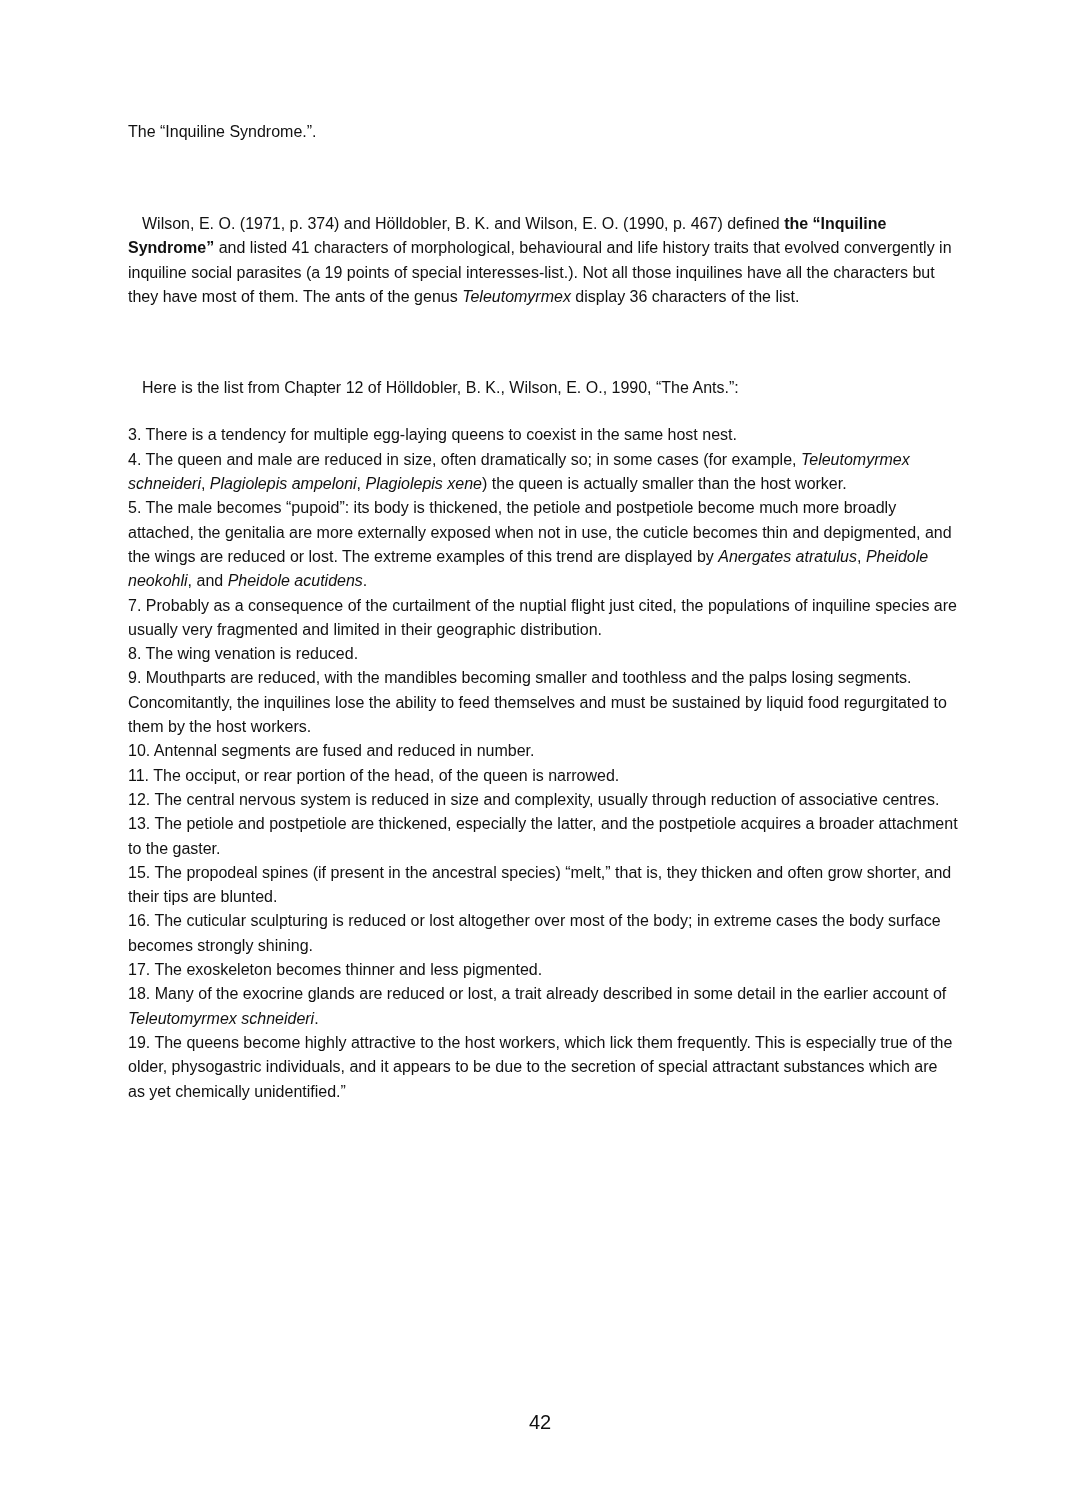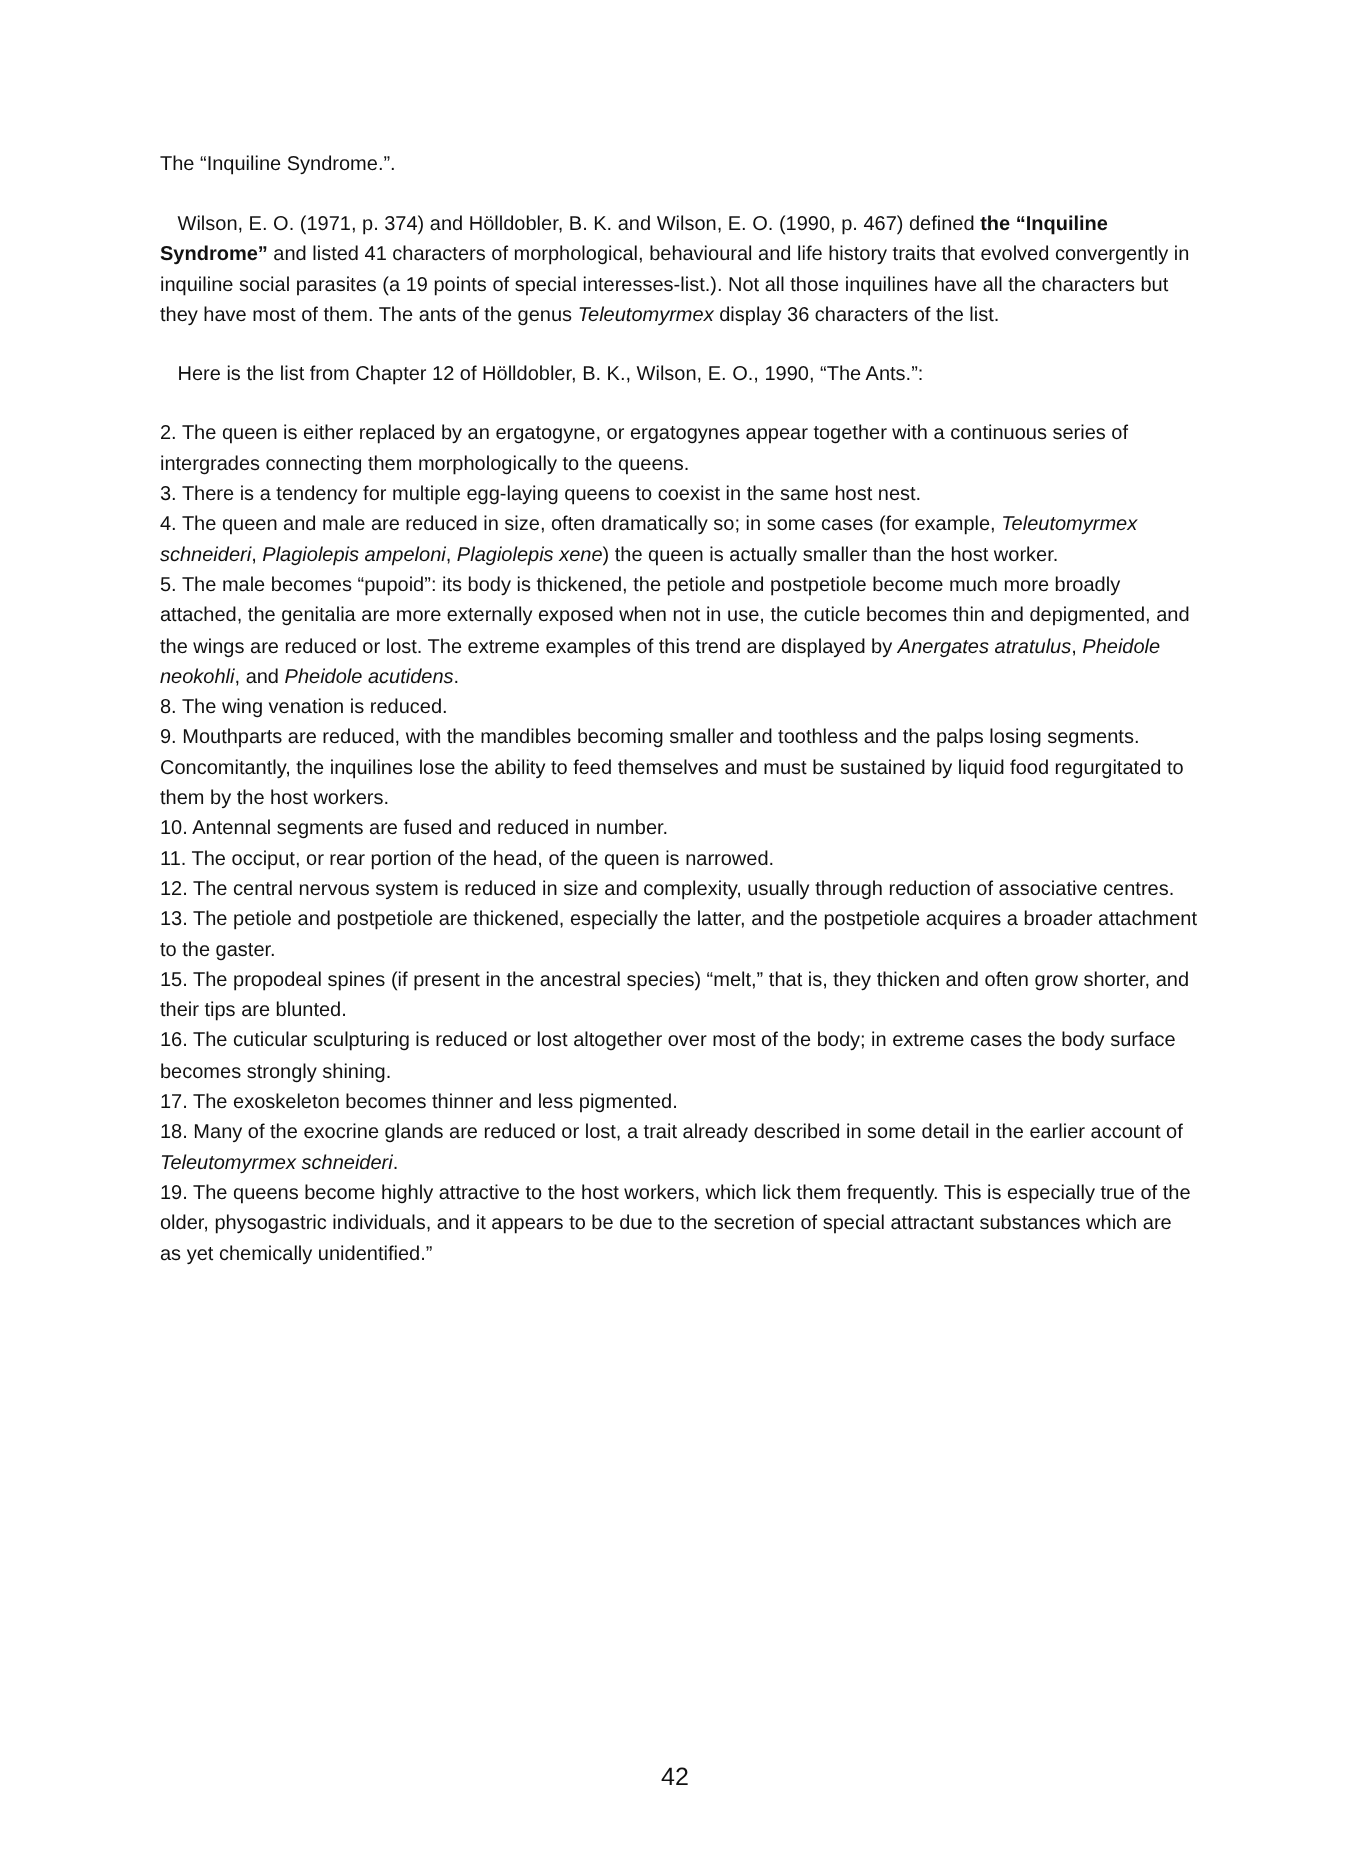--- a/index.html
+++ b/index.html
@@ -1,21 +1,21 @@
 <!DOCTYPE html>
 <html><head>
 <meta charset="utf-8">
 <style>
   html, body { margin: 0; padding: 0; background: #ffffff; }
   body { width: 1080px; height: 1497px; position: relative; overflow: hidden;
          font-family: "Liberation Sans", "DejaVu Sans", sans-serif; color: #111; }
   .page { position: absolute; left: 128px; top: 120px; width: 830px; }
   .heading { font-weight: normal; font-size: 16px; line-height: 24px; margin: 0; }
   .para { font-size: 16px; line-height: 24.3px; margin: 0; }
-  .indent { text-indent: 14px; }
+  .indent { text-indent: 14px; margin-top: 44px; }
   .gap1 { height: 24px; }
   .gap2 { height: 23px; }
   .list { margin: 0; padding: 0; list-style: none; }
   .list li { font-size: 16px; line-height: 24.3px; margin: 0; }
   i { font-style: italic; }
   b { font-weight: bold; }
   .page-number { position: absolute; left: 0; width: 1080px; top: 1411px; text-align: center;
                  font-size: 20px; line-height: 22px; }
 </style>
 </head>
@@ -25,24 +25,24 @@
   <p class="heading">The “Inquiline Syndrome.”.</p>
   <div class="gap1"></div>
 
   <p class="para indent"><span>Wilson, E. O. (1971, p. 374) and Hölldobler, B. K. and Wilson, E. O. (1990, p. 467) defined </span><b>the “Inquiline Syndrome”</b><span> and listed 41 characters of morphological, behavioural and life history traits that evolved convergently in inquiline social parasites (a 19 points of special interesses-list.). Not all those inquilines have all the characters but they have most of them. The ants of the genus </span><i>Teleutomyrmex</i><span> display 36 characters of the list.</span></p>
   <div class="gap2"></div>
 
   <p class="para indent">Here is the list from Chapter 12 of Hölldobler, B. K., Wilson, E. O., 1990, “The Ants.”:</p>
   <div class="gap2"></div>
 
   <ul class="list">
-    <li>2. The queen is either replaced by an ergatogyne, or ergatogynes appear together with a continuous series of intergrades connecting them morphologically to the queens.</li>
     <li>3. There is a tendency for multiple egg-laying queens to coexist in the same host nest.</li>
     <li><span>4. The queen and male are reduced in size, often dramatically so; in some cases (for example, </span><i>Teleutomyrmex schneideri</i><span>, </span><i>Plagiolepis ampeloni</i><span>, </span><i>Plagiolepis xene</i><span>) the queen is actually smaller than the host worker.</span></li>
     <li><span>5. The male becomes “pupoid”: its body is thickened, the petiole and postpetiole become much more broadly attached, the genitalia are more externally exposed when not in use, the cuticle becomes thin and depigmented, and the wings are reduced or lost. The extreme examples of this trend are displayed by </span><i>Anergates atratulus</i><span>, </span><i>Pheidole neokohli</i><span>, and </span><i>Pheidole acutidens</i><span>.</span></li>
+    <li>7. Probably as a consequence of the curtailment of the nuptial flight just cited, the populations of inquiline species are usually very fragmented and limited in their geographic distribution.</li>
     <li>8. The wing venation is reduced.</li>
     <li>9. Mouthparts are reduced, with the mandibles becoming smaller and toothless and the palps losing segments. Concomitantly, the inquilines lose the ability to feed themselves and must be sustained by liquid food regurgitated to them by the host workers.</li>
     <li>10. Antennal segments are fused and reduced in number.</li>
     <li>11. The occiput, or rear portion of the head, of the queen is narrowed.</li>
     <li>12. The central nervous system is reduced in size and complexity, usually through reduction of associative centres.</li>
     <li>13. The petiole and postpetiole are thickened, especially the latter, and the postpetiole acquires a broader attachment to the gaster.</li>
     <li>15. The propodeal spines (if present in the ancestral species) “melt,” that is, they thicken and often grow shorter, and their tips are blunted.</li>
     <li>16. The cuticular sculpturing is reduced or lost altogether over most of the body; in extreme cases the body surface becomes strongly shining.</li>
     <li>17. The exoskeleton becomes thinner and less pigmented.</li>
     <li><span>18. Many of the exocrine glands are reduced or lost, a trait already described in some detail in the earlier account of </span><i>Teleutomyrmex schneideri</i><span>.</span></li>

